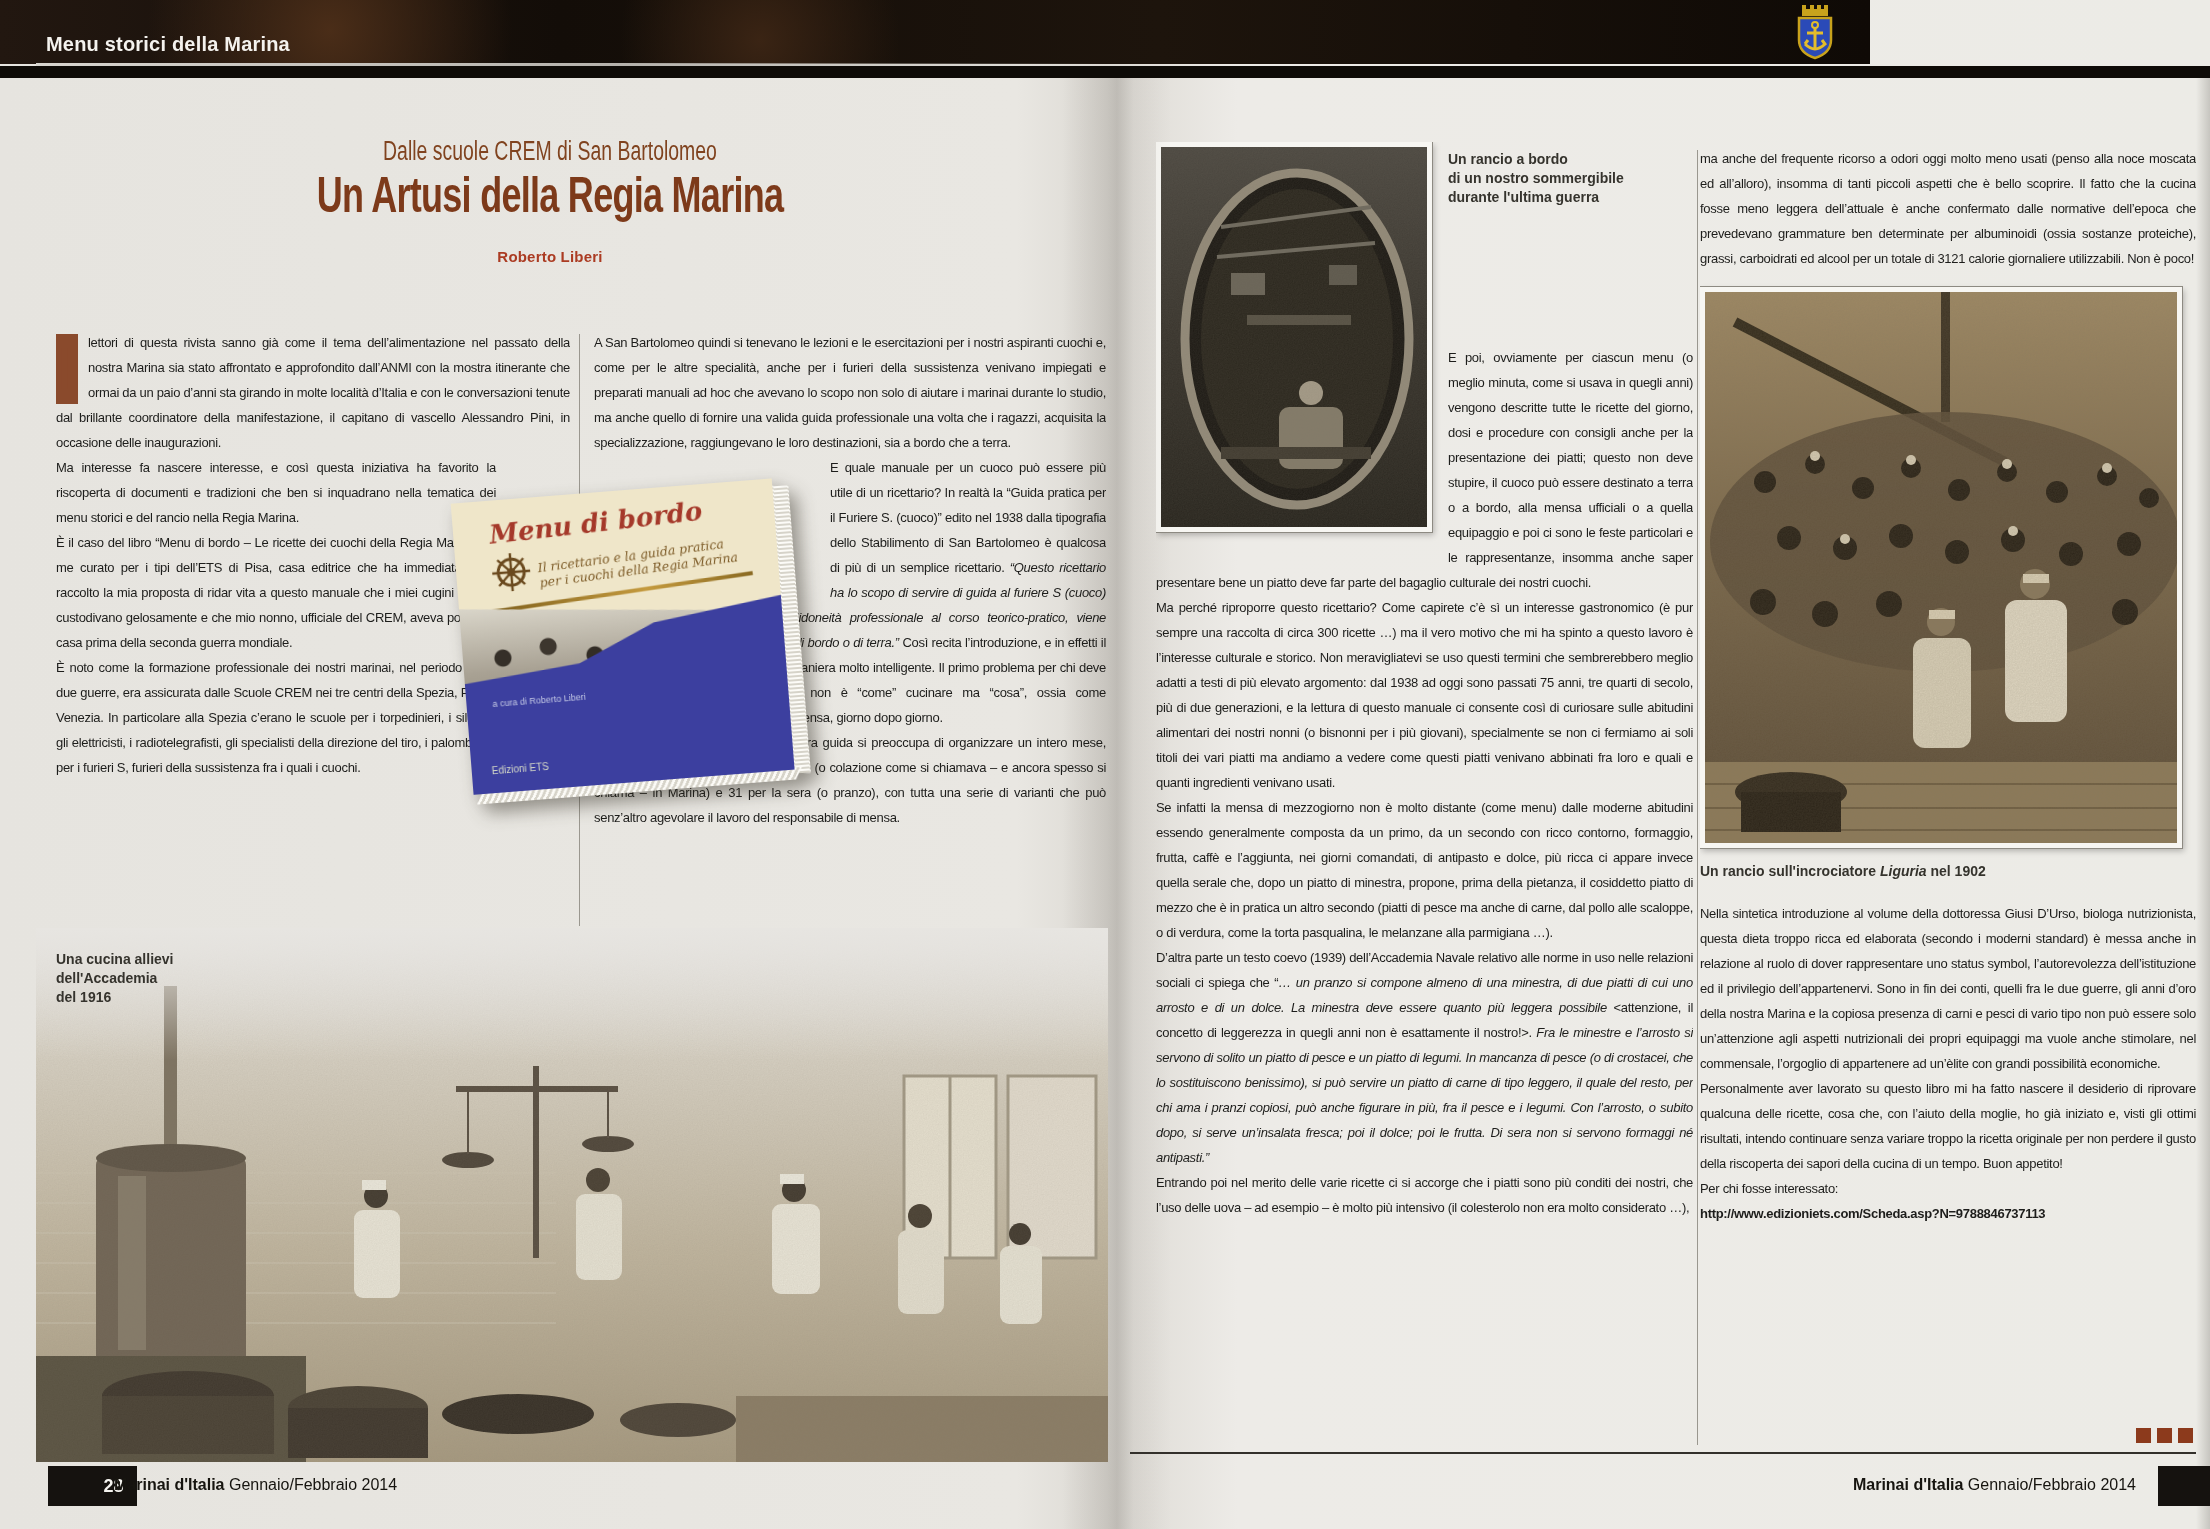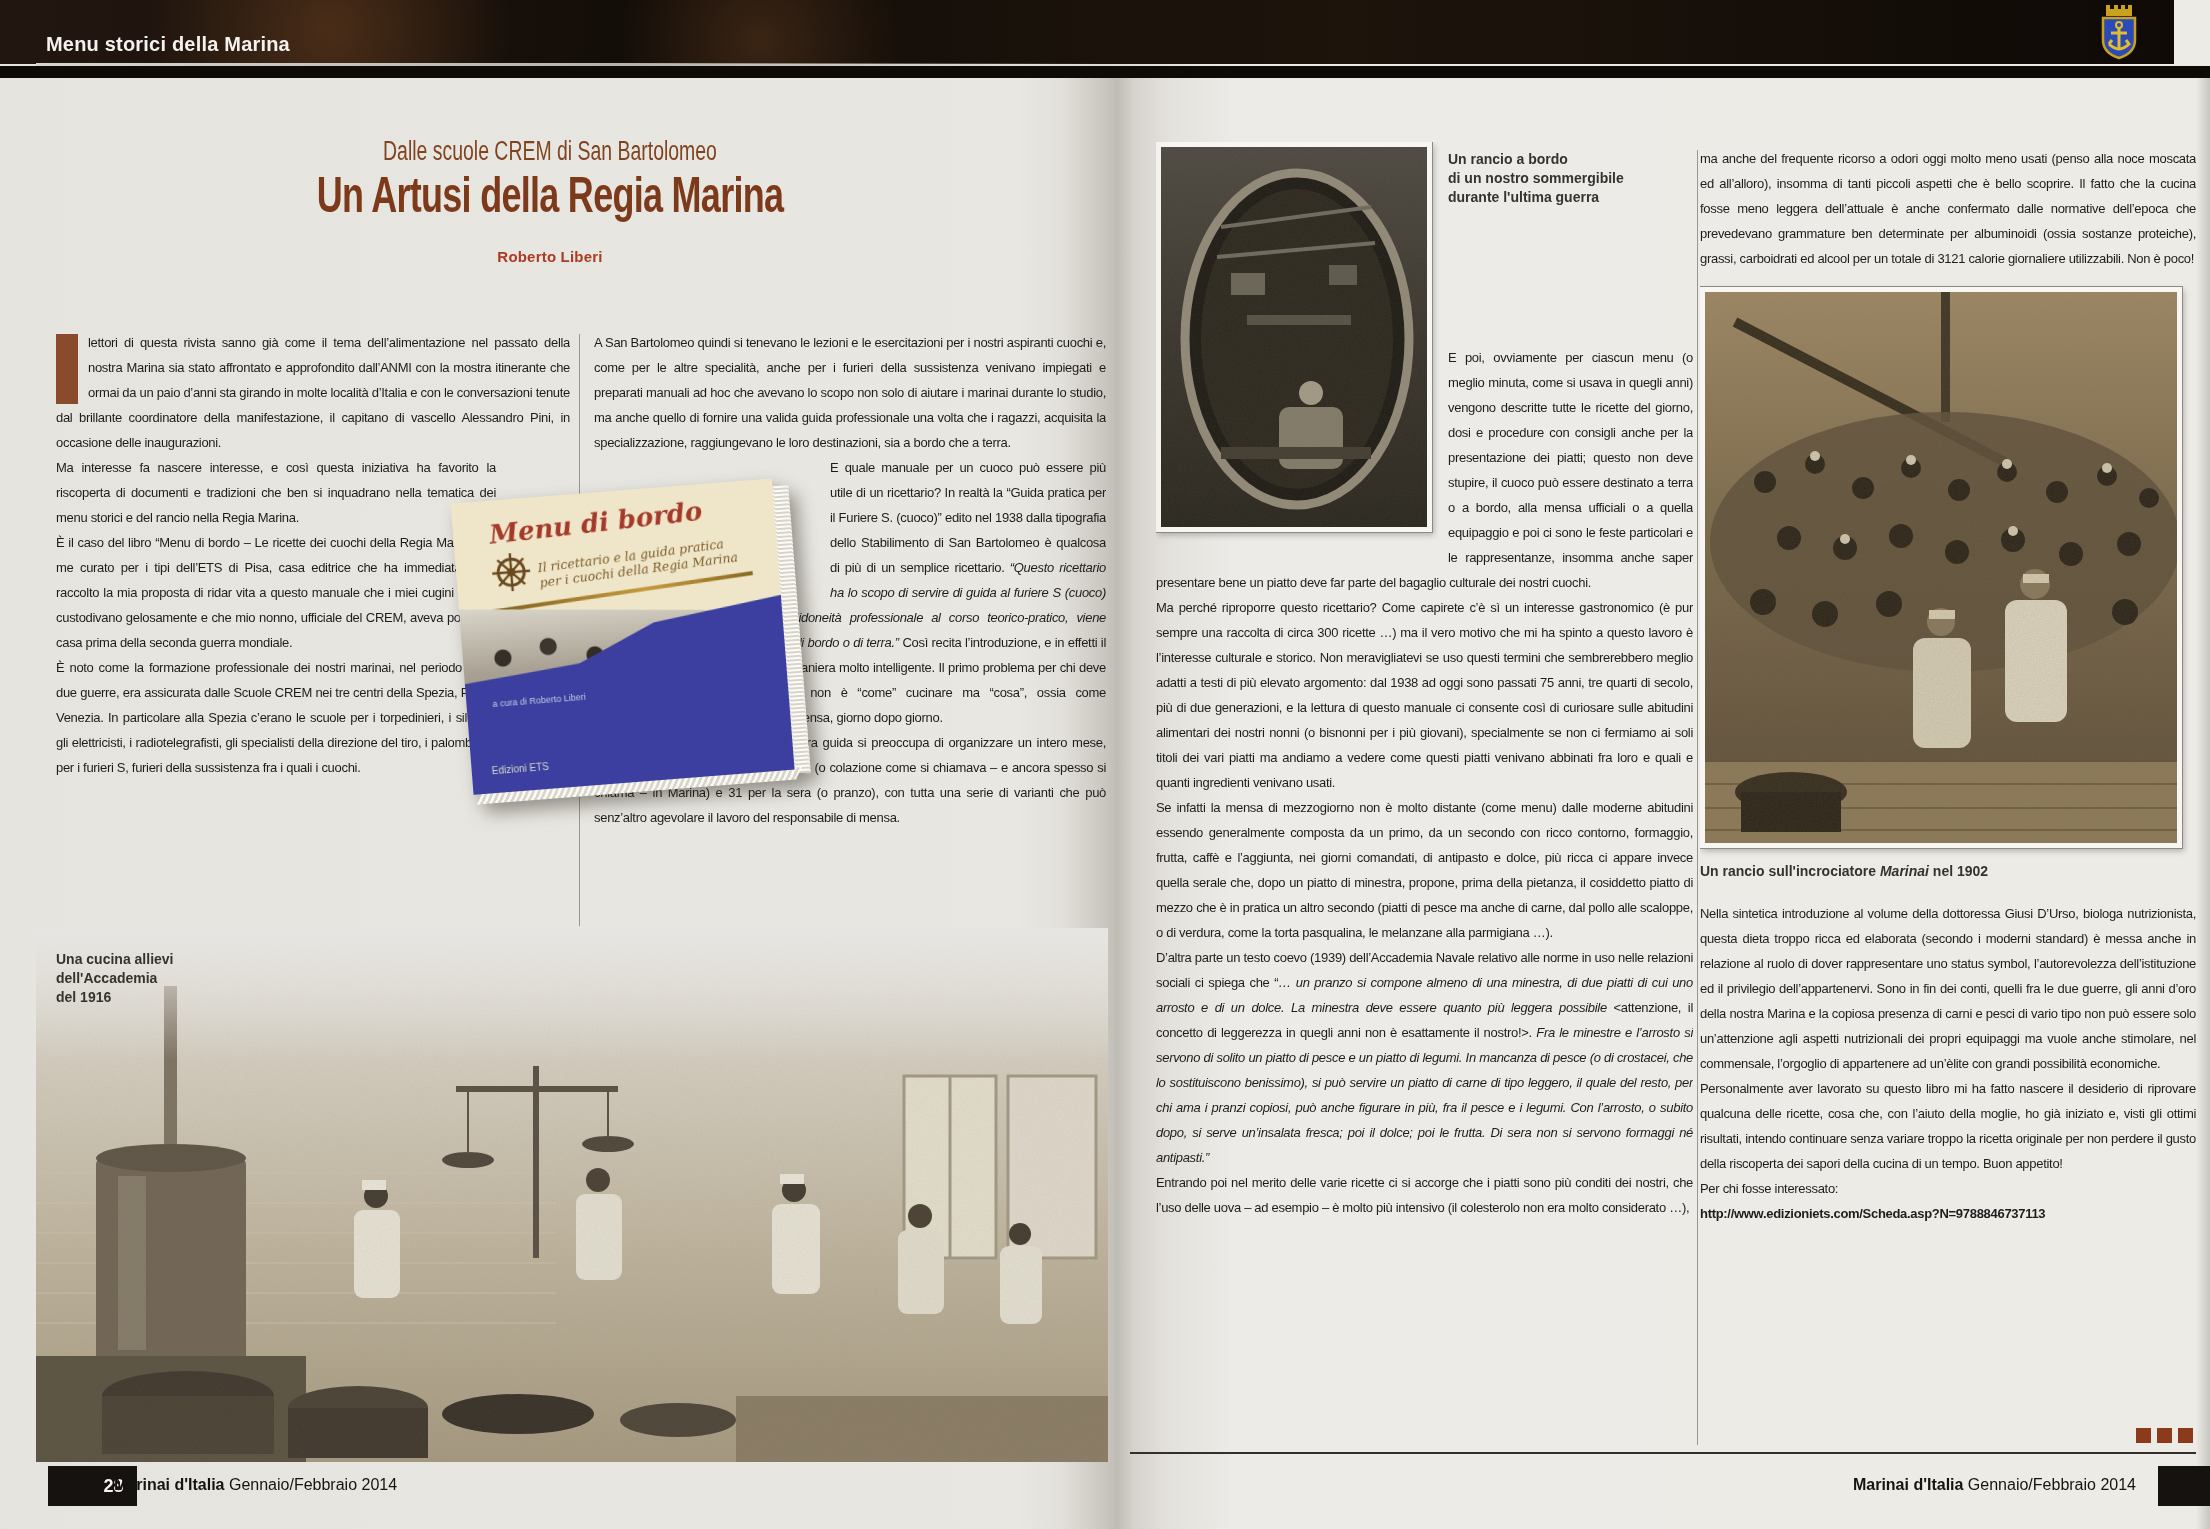--- a/index.html
+++ b/index.html
@@ -1,20 +1,20 @@
 <!DOCTYPE html>
 <html><head>
 <meta charset="utf-8">
 <style>
   html,body{margin:0;padding:0;background:#c9c6c0;}
   #stage{position:relative;width:2210px;height:1529px;overflow:hidden;
          background:linear-gradient(90deg,#e6e4df 0%,#e9e7e2 46%,#dcd9d3 50%,#edebe7 56%,#ecebe6 100%);
          font-family:"Liberation Sans",sans-serif;color:#1d1d1b;}
   
-  .banner{position:absolute;left:0;top:0;width:2174px;height:64px;
+  .banner{position:absolute;left:0;top:0;width:1870px;height:64px;
           background:radial-gradient(circle 260px at 330px 30px,#4a2d18 0%,rgba(0,0,0,0) 70%),
                      radial-gradient(circle 200px at 760px 40px,#3a2414 0%,rgba(0,0,0,0) 70%),
                      linear-gradient(90deg,#221710,#130d08 30%,#1d140c 62%,#0f0a06 100%);}
   .banner-title{position:absolute;left:46px;top:33px;font-size:20px;font-weight:bold;color:#f4f2ee;letter-spacing:.2px;}
   .banner-line{position:absolute;left:36px;top:63px;width:1070px;height:3px;
                background:linear-gradient(90deg,#d8d5cf 0%,#b5b2ac 55%,rgba(0,0,0,0) 100%);}
   .banner-strip{position:absolute;left:0;top:66px;width:2210px;height:12px;background:#0e0b07;}
   .crest{position:absolute;right:26px;top:3px;width:58px;height:60px;}
   
   .bt{margin:0;font-size:13px;line-height:25px;text-align:justify;letter-spacing:-.3px;}
@@ -334,21 +334,21 @@
         <g stroke="#6e5d40" stroke-width="2">
             <line x1="0" y1="492" x2="472" y2="492"></line>
             <line x1="0" y1="516" x2="472" y2="516"></line>
             <line x1="0" y1="538" x2="472" y2="538"></line>
           </g>
         <ellipse cx="86" cy="500" rx="56" ry="20" fill="#2e2619"></ellipse>
         <rect x="36" y="500" width="100" height="40" fill="#241d12"></rect>
         <rect width="472" height="551" filter="url(#g3)" opacity=".22"></rect>
       </svg>
     </div>
-    <p class="cap deck-cap"><span>Un rancio sull'incrociatore </span><span class="it">Marinai</span><span> nel 1902</span></p>
+    <p class="cap deck-cap"><span>Un rancio sull'incrociatore </span><span class="it">Liguria</span><span> nel 1902</span></p>
     <p class="bt" style="margin-top:20px;">Nella sintetica introduzione al volume della dottoressa Giusi D’Urso, biologa nutrizionista, questa dieta troppo ricca ed elaborata (secondo i moderni standard) è messa anche in relazione al ruolo di dover rappresentare uno status symbol, l’autorevolezza dell’istituzione ed il privilegio dell’appartenervi. Sono in fin dei conti, quelli fra le due guerre, gli anni d’oro della nostra Marina e la copiosa presenza di carni e pesci di vario tipo non può essere solo un’attenzione agli aspetti nutrizionali dei propri equipaggi ma vuole anche stimolare, nel commensale, l’orgoglio di appartenere ad un’èlite con grandi possibilità economiche.</p>
     <p class="bt">Personalmente aver lavorato su questo libro mi ha fatto nascere il desiderio di riprovare qualcuna delle ricette, cosa che, con l’aiuto della moglie, ho già iniziato e, visti gli ottimi risultati, intendo continuare senza variare troppo la ricetta originale per non perdere il gusto della riscoperta dei sapori della cucina di un tempo. Buon appetito!</p>
     <p class="bt" style="margin-top:0;">Per chi fosse interessato:</p>
     <p class="bt url">http://www.edizioniets.com/Scheda.asp?N=9788846737113</p>
   </div>
 
   <div class="endmark">
       <span></span>
       <span></span>
       <span></span>

